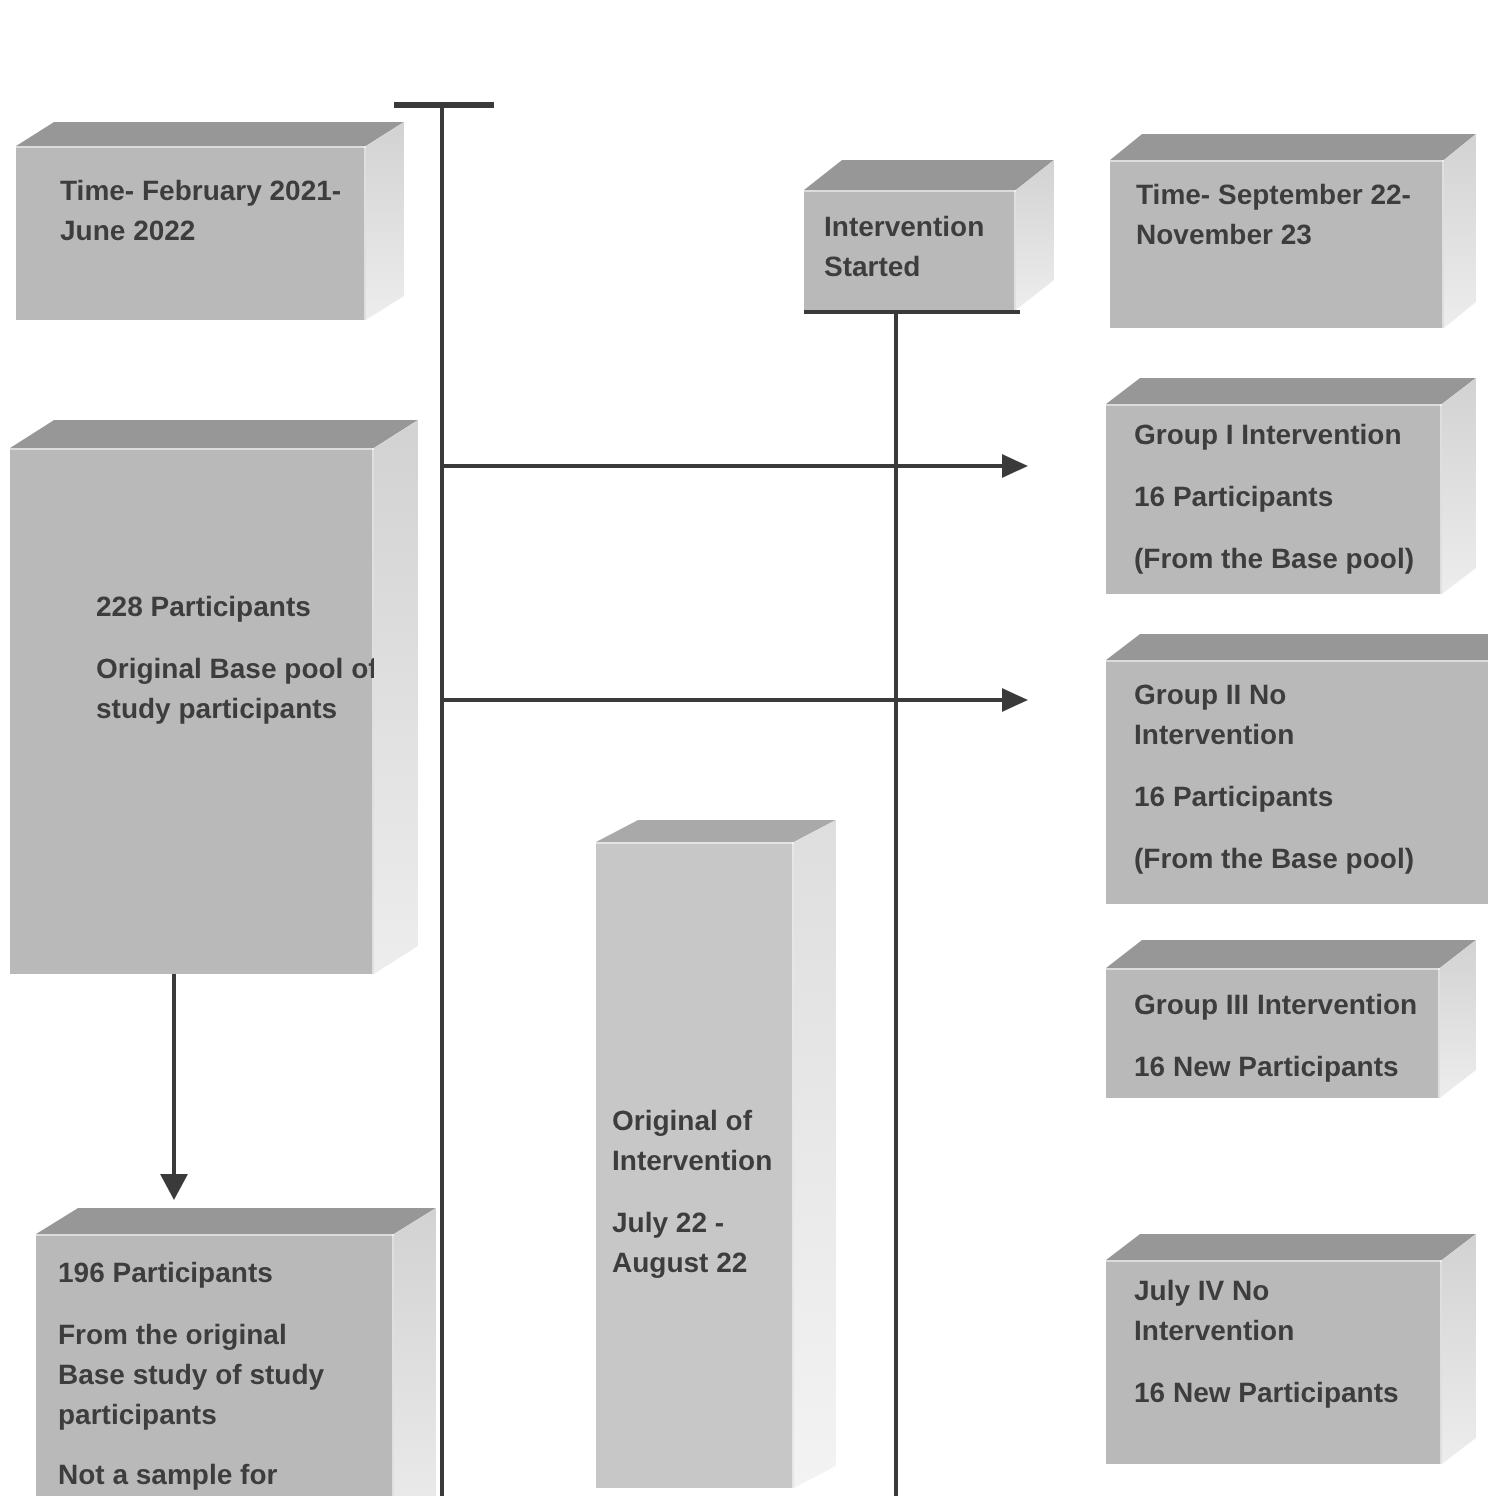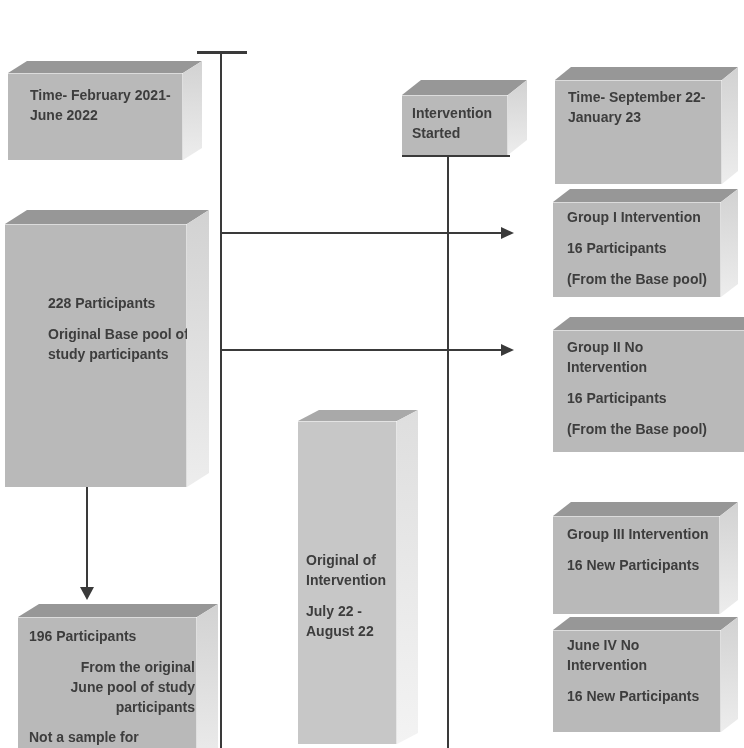--- a/index.html
+++ b/index.html
@@ -66,67 +66,67 @@
   <div class="box3d" style="left:5px;top:163px;width:204px;height:277px;--d:22px;--e:14px;">
     <div class="front" style="--pt:69px;--pl:43px;">
       <p>228 Participants</p>
       <p><span>Original Base pool of</span><br><span>study participants</span></p>
     </div>
   </div>
 
   <div class="box3d" style="left:18px;top:557px;width:200px;height:168px;--d:21px;--e:13px;">
     <div class="front" style="--pt:9px;--pl:11px;">
       <p>196 Participants</p>
-      <p style="margin-bottom:10px;text-align:right;"><span>From the original</span><br><span>June pool of study</span><br><span>participants</span></p>
+      <p style="margin-bottom:10px;"><span>From the original</span><br><span>Base study of study</span><br><span>participants</span></p>
       <p><span>Not a sample for</span><br><span>Base experiment</span></p>
     </div>
   </div>
 
   <div class="box3d" style="left:402px;top:33px;width:125px;height:75px;--d:19px;--e:15px;">
     <div class="front" style="--pt:8px;--pl:10px;">
       <p><span>Intervention</span><br><span>Started</span></p>
     </div>
   </div>
 
   <div class="box3d planning" style="left:298px;top:363px;width:120px;height:334px;--d:21px;--e:11px;--cfront:var(--pfront);--ctop:var(--ptop);--cside:var(--pside);--csidelight:var(--psidelight);">
     <div class="front" style="--pt:129px;--pl:8px;">
       <p><span>Original of</span><br><span>Intervention</span></p>
       <p><span>July 22 -</span><br><span>August 22</span></p>
     </div>
   </div>
 
-  <div class="box3d" style="left:555px;top:20px;width:183px;height:117px;--d:16px;--e:13px;">
+  <div class="box3d" style="left:555px;top:20px;width:183px;height:97px;--d:16px;--e:13px;">
     <div class="front" style="--pt:7px;--pl:13px;">
-      <p><span>Time- September 22-</span><br><span>January 23</span></p>
+      <p><span>Time- September 22-</span><br><span>November 23</span></p>
     </div>
   </div>
 
   <div class="box3d" style="left:553px;top:142px;width:185px;height:108px;--d:17px;--e:13px;">
     <div class="front" style="--pt:5px;--pl:14px;">
       <p>Group I Intervention</p>
       <p>16 Participants</p>
       <p>(From the Base pool)</p>
     </div>
   </div>
 
   <div class="box3d" style="left:553px;top:270px;width:214px;height:135px;--d:17px;--e:13px;">
     <div class="front" style="--pt:7px;--pl:14px;">
       <p><span>Group II No</span><br><span>Intervention</span></p>
       <p>16 Participants</p>
       <p>(From the Base pool)</p>
     </div>
   </div>
 
-  <div class="box3d" style="left:553px;top:455px;width:185px;height:112px;--d:18px;--e:14px;">
+  <div class="box3d" style="left:553px;top:423px;width:185px;height:79px;--d:18px;--e:14px;">
     <div class="front" style="--pt:8px;--pl:14px;">
       <p>Group III Intervention</p>
       <p>16 New Participants</p>
     </div>
   </div>
 
   <div class="box3d" style="left:553px;top:570px;width:185px;height:115px;--d:17px;--e:13px;">
     <div class="front" style="--pt:5px;--pl:14px;">
-      <p><span>June IV No</span><br><span>Intervention</span></p>
+      <p><span>July IV No</span><br><span>Intervention</span></p>
       <p>16 New Participants</p>
     </div>
   </div>
 
 </div>
 
 </body></html>

